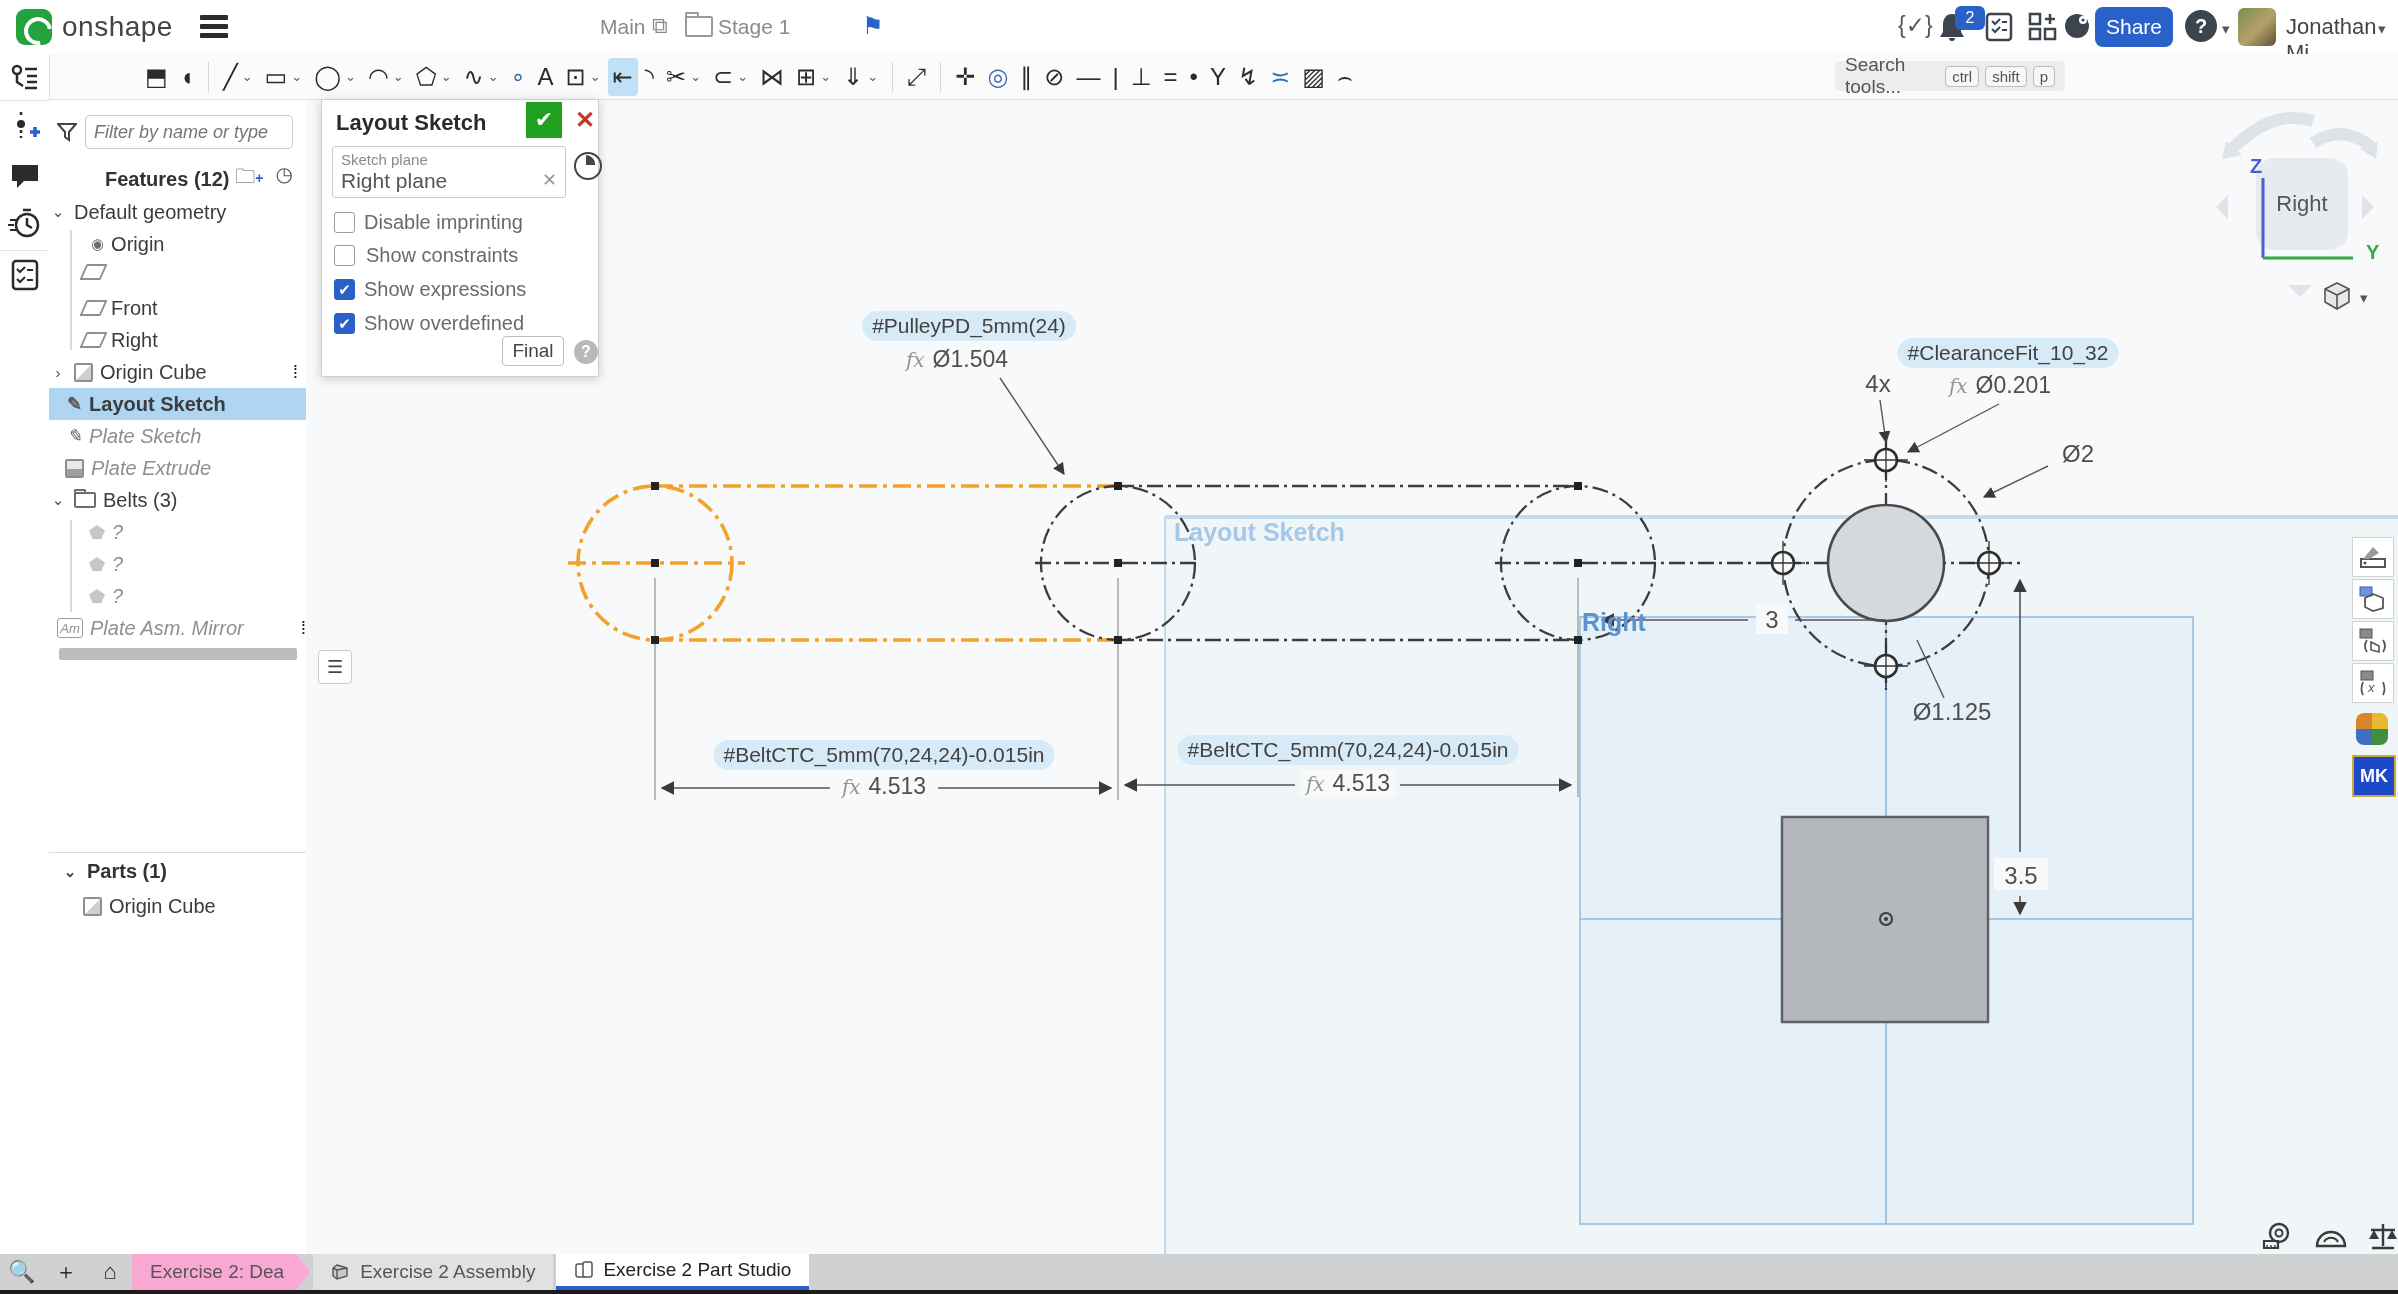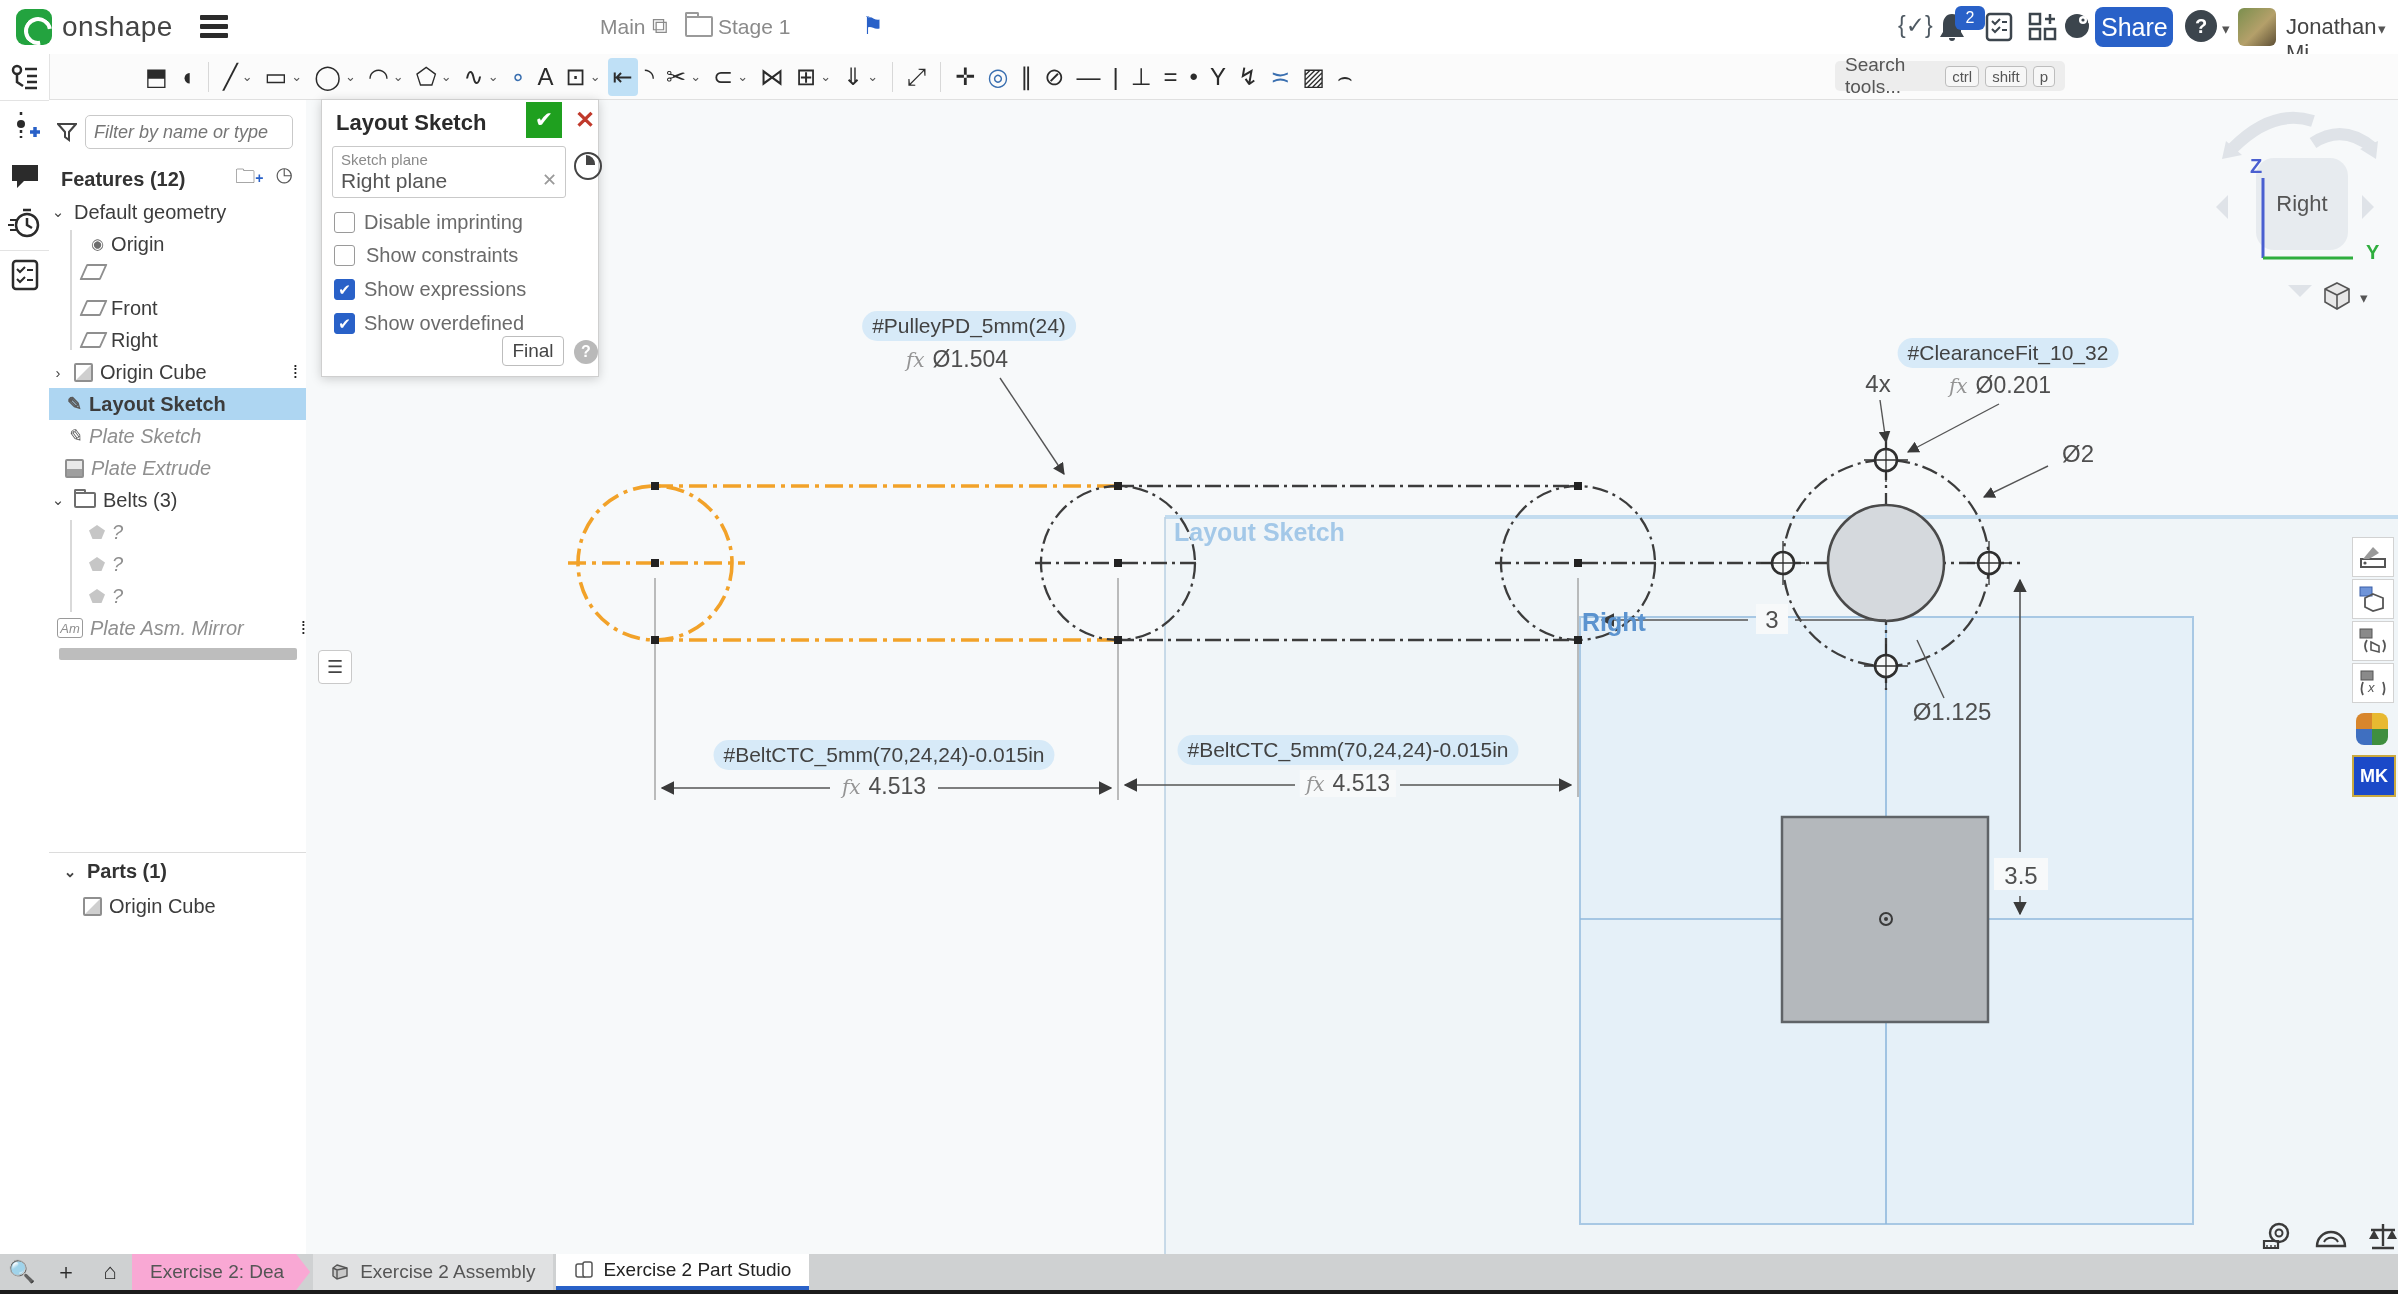--- a/index.html
+++ b/index.html
@@ -15,21 +15,21 @@
   #hamburger span{display:block;height:5px;background:#2b2b2b;margin-bottom:4px;border-radius:1px;}
   #doc-title{left:248px;top:8px;font-size:29px;font-weight:bold;color:#222;}
   #ver-label{left:600px;top:15px;font-size:21px;color:#8a8a8a;}
   .hdr-glyph{color:#8a8a8a;font-size:22px;}
   #folder-icon{left:685px;top:16px;width:24px;height:17px;border:2px solid #9a9a9a;border-radius:2px;}
   #folder-icon:before{content:"";position:absolute;top:-6px;left:-2px;width:10px;height:4px;border:2px solid #9a9a9a;border-bottom:none;border-radius:2px 2px 0 0;}
   #ws-label{left:718px;top:15px;font-size:21px;color:#8a8a8a;}
   #edu-flag{left:862px;top:12px;font-size:24px;color:#2961c8;}
   .hicon{color:#4f5a63;font-size:25px;}
   #bell-badge{left:1955px;top:6px;min-width:24px;height:24px;background:#2961c8;color:#fff;font-size:16px;border-radius:6px;text-align:center;line-height:24px;padding:0 3px;}
-  #share-btn{left:2095px;top:7px;width:78px;height:40px;background:#2961c8;color:#fff;font-size:25px;border:none;border-radius:8px;}
+  #share-btn{left:2095px;top:7px;width:78px;height:40px;background:#2961c8;color:#fff;font-size:21px;border:none;border-radius:8px;}
   #avatar{left:2238px;top:8px;width:38px;height:38px;border-radius:6px;background:linear-gradient(135deg,#7b8f4e 0%,#b4a06a 55%,#5e4f35 100%);}
   #user-name{left:2286px;top:14px;font-size:22px;color:#444;}
   .caret-down{color:#555;font-size:15px;}
 
   
   #toolbar{left:0;top:54px;width:2398px;height:46px;background:#fbfbfb;border-bottom:1px solid #e0e0e0;display:flex;align-items:center;padding-left:140px;box-sizing:border-box;gap:2px;}
   .ticon{display:inline-flex;align-items:center;height:38px;padding:0 5px;border-radius:4px;color:#2b2b2b;}
   .ticon .glyph{font-size:24px;line-height:38px;}
   .ticon .caret-glyph{display:none;font-size:13px;color:#555;margin-left:4px;}
   .ticon.caret .caret-glyph{display:inline;}
@@ -43,21 +43,21 @@
   #left-strip{left:0;top:54px;width:49px;height:1200px;background:#fff;border-right:1px solid #e3e3e3;}
   .strip-btn{position:absolute;left:8px;width:34px;height:34px;color:#2b2b2b;font-size:24px;text-align:center;line-height:34px;}
   .strip-sep{position:absolute;left:0;width:49px;height:1px;background:#e3e3e3;}
 
   
   #sidebar{left:49px;top:100px;width:257px;height:1154px;background:#fff;border-right:1px solid #ddd;font-size:20px;}
   #filter-wrap{left:8px;top:14px;width:240px;height:36px;display:flex;align-items:center;gap:8px;}
   #filter-input{width:190px;height:32px;border:1px solid #c9c9c9;border-radius:5px;font-style:italic;font-size:18px;padding:0 8px;color:#666;font-family:"Liberation Sans",sans-serif;}
   .funnel{width:20px;height:20px;}
   #features-header{left:12px;top:62px;width:232px;display:flex;align-items:center;}
-  #features-header .hdr-txt{font-weight:bold;color:#333;}
+  #features-header .hdr-txt{font-weight:bold;color:#333;margin-left:44px;}
   #features-header .hdr-icons{margin-left:auto;display:flex;gap:12px;color:#555;font-size:20px;}
   .trow{position:absolute;left:0;width:257px;height:32px;display:flex;align-items:center;gap:7px;color:#3c3c3c;}
   .trow.sel{background:#aed6f2;}
   .trow.muted{color:#8f8f8f;font-style:italic;}
   .tcaret{width:18px;text-align:center;font-size:15px;color:#444;}
   .tlabel{white-space:nowrap;}
   .tmenu{margin-left:auto;margin-right:10px;color:#222;font-size:19px;letter-spacing:-2px;}
   .i-plane{width:17px;height:12px;border:2px solid #8f8f8f;transform:skewX(-24deg);border-radius:1px;}
   .i-cube{width:15px;height:15px;border:2px solid #8f8f8f;border-radius:2px;background:linear-gradient(135deg,#fff 48%,#cfcfcf 52%);}
   .i-origin{color:#6e6e6e;font-size:15px;}

